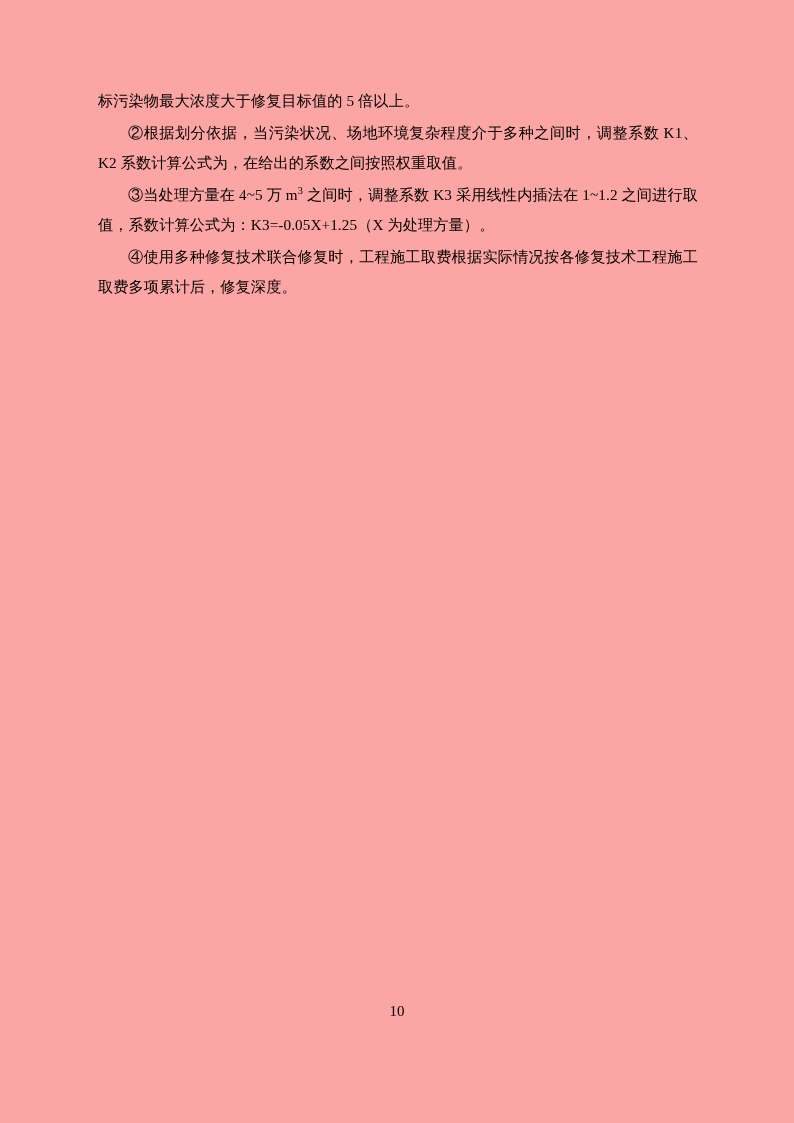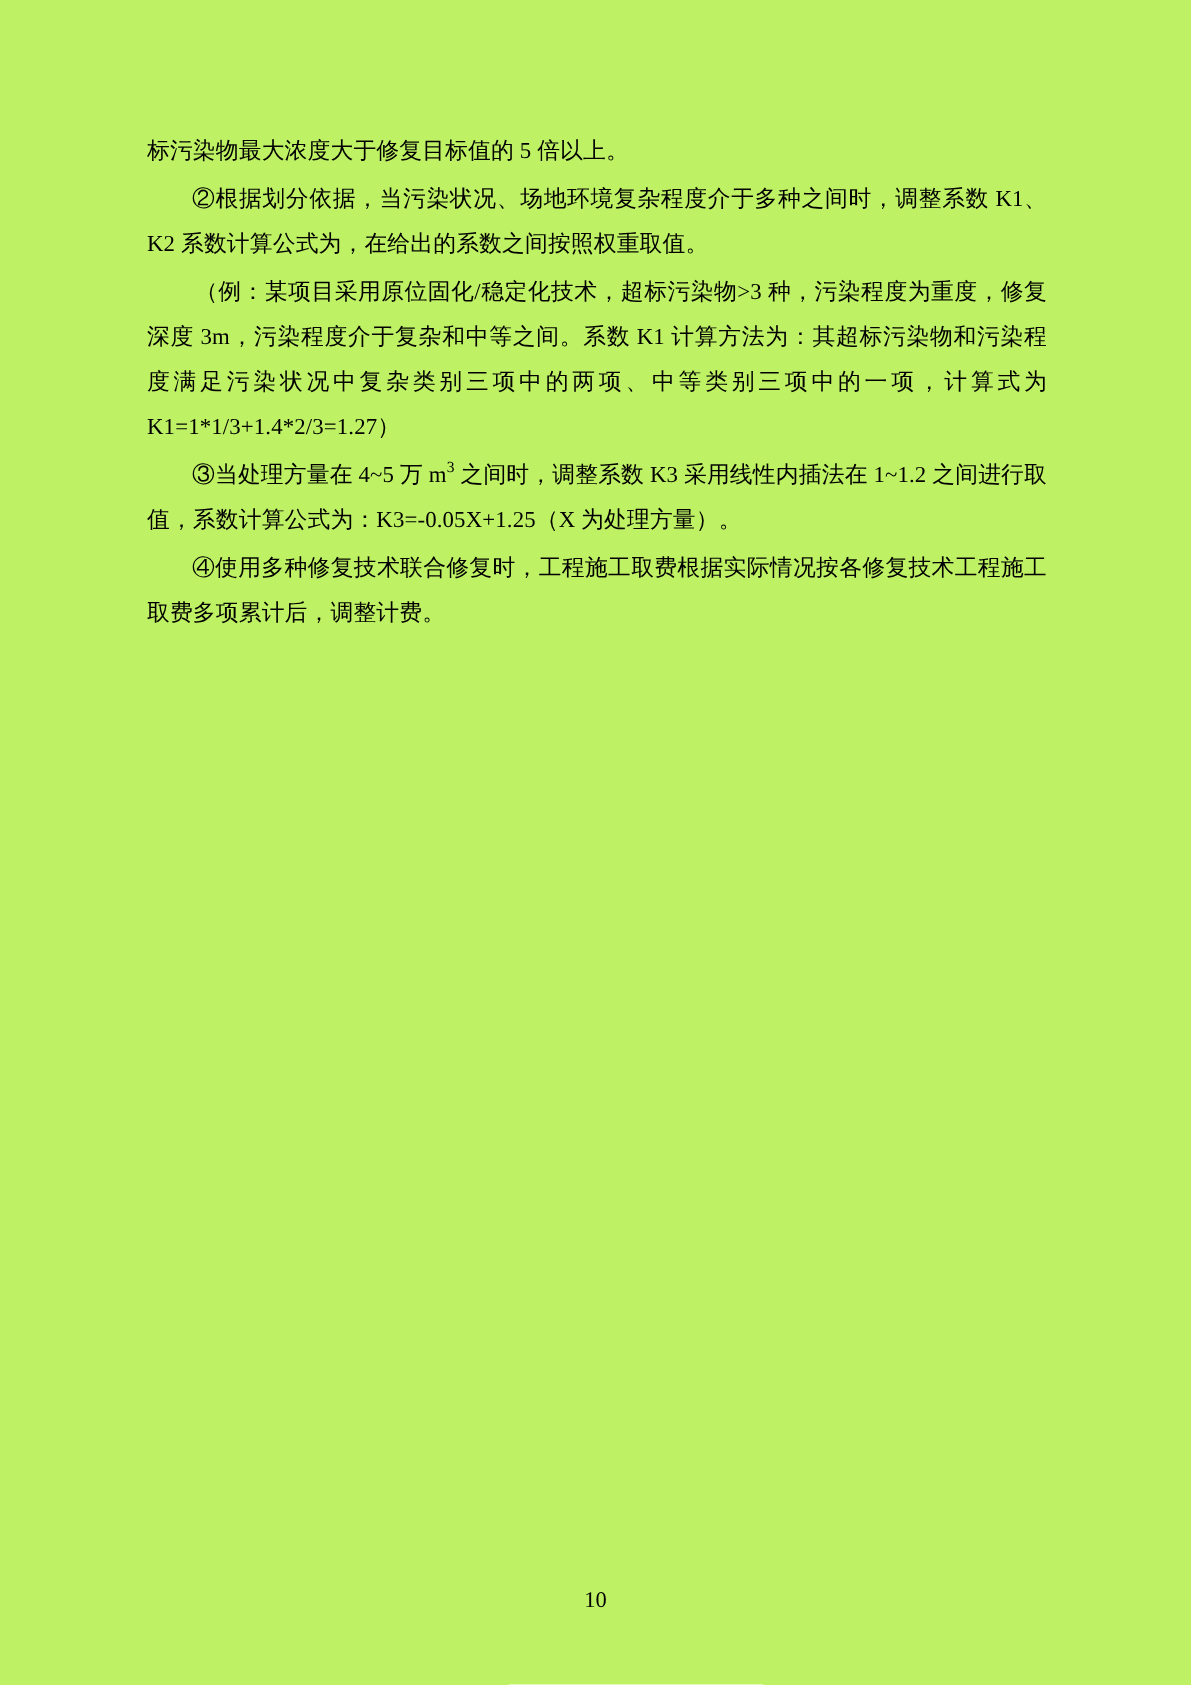--- a/index.html
+++ b/index.html
@@ -4,21 +4,21 @@
 <style>
   html, body {
     margin: 0;
     padding: 0;
     background: #ffffff;
   }
   .page {
     position: relative;
     width: 794px;
     height: 1123px;
-    background: #bef264;
+    background: #fca5a5;
     margin: 0 auto;
     overflow: hidden;
     font-family: "Liberation Serif", "DejaVu Serif", serif;
     color: #000000;
   }
   .content {
     position: absolute;
     left: 98px;
     top: 86px;
     width: 600px;
@@ -39,40 +39,39 @@
   }
   sup {
     font-size: 0.68em;
     vertical-align: super;
     line-height: 0;
   }
   .page-number {
     position: absolute;
     left: 0;
     right: 0;
-    top: 1059px;
+    top: 1003px;
     text-align: center;
     font-size: 15px;
     font-family: "Liberation Serif", "DejaVu Serif", serif;
   }
 </style>
 </head>
 <body>
 
 <div class="page">
   <div class="content">
 
     <p class="flush">标污染物最大浓度大于修复目标值的 5 倍以上。</p>
 
     <p class="indent">②根据划分依据，当污染状况、场地环境复杂程度介于多种之间时，调整系数 K1、K2 系数计算公式为，在给出的系数之间按照权重取值。</p>
 
-    <p class="indent2">（例：某项目采用原位固化/稳定化技术，超标污染物&gt;3 种，污染程度为重度，修复深度 3m，污染程度介于复杂和中等之间。系数 K1 计算方法为：其超标污染物和污染程度满足污染状况中复杂类别三项中的两项、中等类别三项中的一项，计算式为 K1=1*1/3+1.4*2/3=1.27）</p>
 
     <p class="indent">
       <span>③当处理方量在 4~5 万 m</span><sup>3</sup><span> 之间时，调整系数 K3 采用线性内插法在 1~1.2 之间进行取值，系数计算公式为：K3=-0.05X+1.25（X 为处理方量）。</span>
     </p>
 
-    <p class="indent">④使用多种修复技术联合修复时，工程施工取费根据实际情况按各修复技术工程施工取费多项累计后，调整计费。</p>
+    <p class="indent">④使用多种修复技术联合修复时，工程施工取费根据实际情况按各修复技术工程施工取费多项累计后，修复深度。</p>
 
   </div>
 
   <div class="page-number">10</div>
 </div>
 
 </body></html>

